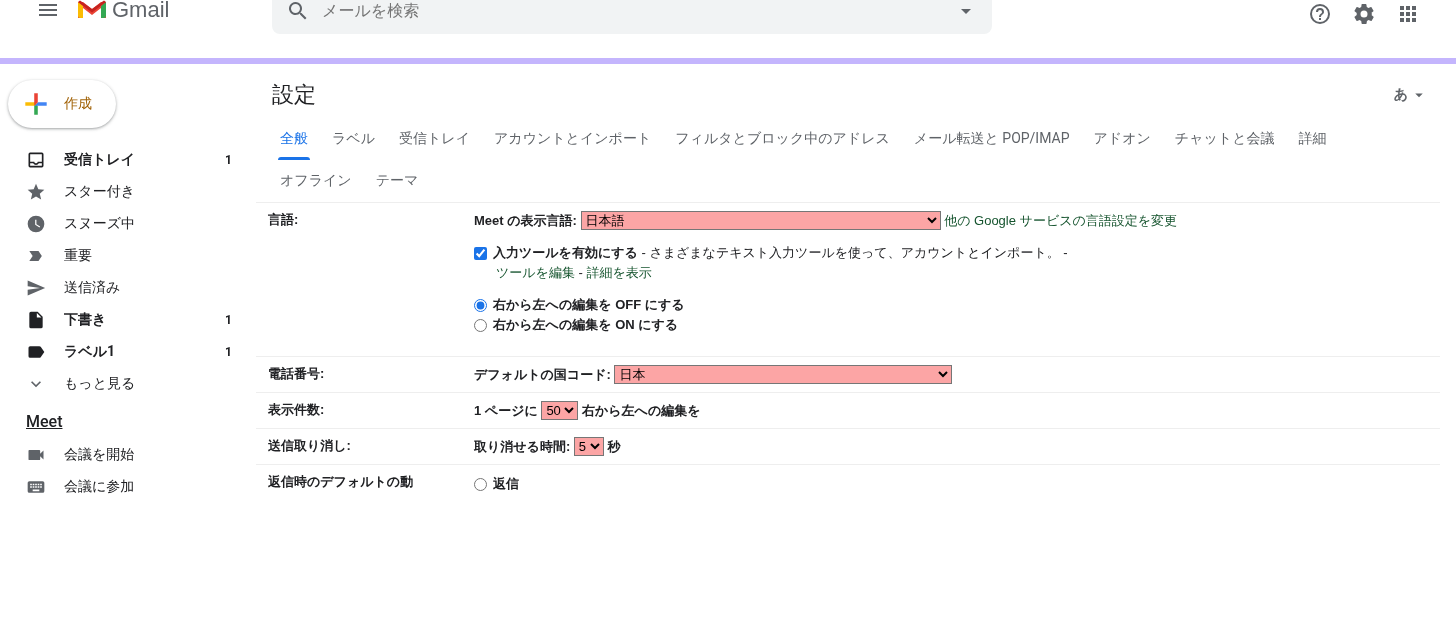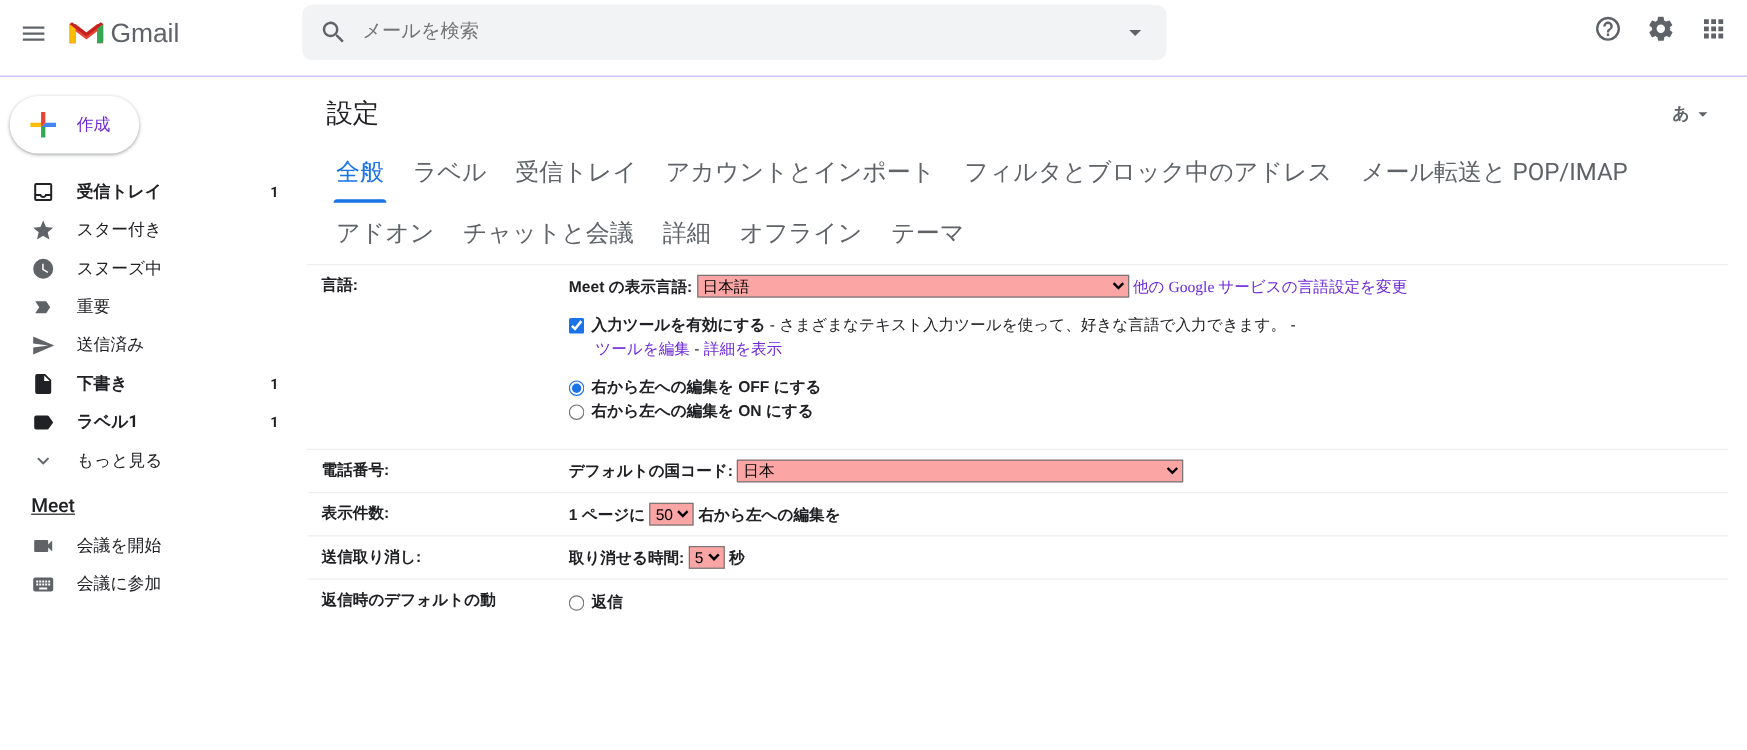--- a/index.html
+++ b/index.html
@@ -1,57 +1,57 @@
 <!DOCTYPE html>
 <html><head>
 <meta charset="utf-8">
 <style>
 * { box-sizing: border-box; margin: 0; padding: 0; }
 body { font-family: 'Google Sans', Roboto, Arial, sans-serif; font-size: 14px; color: #202124; background: #fff; overflow: hidden; }
-.header { display: flex; align-items: flex-start; height: 64px; padding: 4px; border-bottom: 1px solid #c4b5fd; }
+.header { display: flex; align-items: flex-end; height: 64px; padding: 24px; border-bottom: 6px solid #c4b5fd; }
 .header-left { display: flex; align-items: center; min-width: 248px; padding-right: 30px; }
 .menu-btn { width: 48px; height: 48px; display: flex; align-items: center; justify-content: center; border-radius: 50%; cursor: pointer; color: #5f6368; }
 .logo-wrap { display: flex; align-items: center; padding-left: 4px; }
 .logo-text { font-size: 22px; color: #5f6368; margin-left: 4px; font-family: 'Product Sans', Arial, sans-serif; }
 .search-wrap { flex: 1; max-width: 720px; }
 .search-box { display: flex; align-items: center; background: #f1f3f4; border-radius: 8px; height: 46px; padding: 0 6px; }
 .search-icon-btn { width: 40px; height: 40px; display: flex; align-items: center; justify-content: center; color: #5f6368; cursor: pointer; }
 .search-input { flex: 1; border: none; background: transparent; font-size: 16px; color: #5f6368; outline: none; padding: 0 4px; }
 .search-dropdown { width: 40px; height: 40px; display: flex; align-items: center; justify-content: center; color: #5f6368; cursor: pointer; }
 .header-right { display: flex; align-items: center; margin-left: auto; padding-right: 4px; gap: 4px; }
 .header-icon-btn { width: 40px; height: 40px; display: flex; align-items: center; justify-content: center; border-radius: 50%; cursor: pointer; color: #5f6368; }
 .body-wrap { display: flex; height: calc(100vh - 64px); }
 .sidebar { width: 256px; padding-top: 8px; overflow: hidden; }
 .compose-btn { display: inline-flex; align-items: center; height: 48px; padding: 0 24px 0 12px; margin: 8px 0 16px 8px; border-radius: 24px; box-shadow: 0 1px 2px 0 rgba(60,64,67,.3), 0 1px 3px 1px rgba(60,64,67,.15); background: #fff; cursor: pointer; }
 .compose-icon { width: 32px; height: 32px; margin-right: 12px; }
-.compose-text { font-size: 14px; color: #6d28d9; font-weight: 500; }
+.compose-text { font-size: 14px; color: #a16207; font-weight: 500; }
 .nav-list { list-style: none; }
 .nav-item { display: flex; align-items: center; height: 32px; padding: 0 12px 0 26px; cursor: pointer; border-radius: 0 16px 16px 0; margin-right: 8px; color: #202124; }
 .nav-item.bold { font-weight: 700; }
 .nav-icon { width: 20px; height: 20px; margin-right: 18px; color: #5f6368; flex-shrink: 0; display: flex; align-items: center; justify-content: center; }
 .nav-item.bold .nav-icon { color: #202124; }
 .nav-label { flex: 1; overflow: hidden; text-overflow: ellipsis; white-space: nowrap; }
 .nav-count { font-size: 12px; margin-right: 4px; }
 .meet-header { font-size: 16px; font-weight: 500; padding: 12px 0 8px 26px; color: #202124; text-decoration: underline; }
 .main { flex: 1; overflow-y: auto; padding: 0 16px 0 0; }
 .settings-header { display: flex; align-items: center; justify-content: space-between; padding: 16px 8px 8px 16px; }
 .settings-title { font-size: 22px; color: #202124; }
 .lang-indicator { display: flex; align-items: center; color: #5f6368; cursor: pointer; padding: 4px; }
 .lang-text { font-weight: bold; font-size: 14px; margin-right: 2px; }
 .tabs { display: flex; flex-wrap: wrap; padding: 0 12px; border-bottom: 1px solid #eee; position: relative; }
-.tab { padding: 12px 12px; color: #5f6368; cursor: pointer; font-size: 20px; white-space: nowrap; }
+.tab { padding: 12px 12px; color: #5f6368; cursor: pointer; font-size: 14px; white-space: nowrap; }
 .tab.active { color: #1a73e8; font-weight: 500; position: relative; }
 .tab.active::after { content: ''; position: absolute; bottom: 0; left: 10px; right: 10px; height: 3px; background: #1a73e8; border-radius: 3px 3px 0 0; }
 .settings-table { width: 100%; border-collapse: collapse; }
 .settings-table td { padding: 8px 8px; vertical-align: top; font-family: Arial, sans-serif; font-size: 13px; }
 .settings-table tr { border-bottom: 1px solid #eee; }
 .row-label { font-weight: bold; width: 210px; padding-left: 12px !important; }
 .row-content { color: #202124; }
 .bold-text { font-weight: bold; }
-.link { color: #6d28d9; cursor: pointer; font-family: Liberation Serif, serif; }
+.link { color: #14532d; cursor: pointer; }
 select { font-family: Arial; font-size: 13px; border: 1px solid #767676; background: #fca5a5; }
 .checkbox-row, .radio-row { display: flex; align-items: center; gap: 6px; margin: 2px 0; }
 input[type=checkbox], input[type=radio] { accent-color: #1a73e8; width: 13px; height: 13px; cursor: pointer; }
 .content-block { margin-bottom: 14px; }
 .sub-indent { padding-left: 22px; }
 </style>
 </head>
 <body>
 
 <div class="header">
@@ -243,21 +243,21 @@
         <td class="row-label">言語:</td>
         <td class="row-content">
           <div class="content-block">
             <span class="bold-text">Meet の表示言語:</span>
             <select style="width:360px"><option>日本語</option></select>
             <span class="link">他の Google サービスの言語設定を変更</span>
           </div>
           <div class="content-block">
             <div class="checkbox-row">
               <input type="checkbox" checked="" style="">
-              <span><span class="bold-text">入力ツールを有効にする</span><span> - さまざまなテキスト入力ツールを使って、好きな言語で入力できます。 - </span></span>
+              <span><span class="bold-text">入力ツールを有効にする</span><span> - さまざまなテキスト入力ツールを使って、アカウントとインポート。 - </span></span>
             </div>
             <div class="sub-indent">
               <span class="link">ツールを編集</span><span> - </span><span class="link">詳細を表示</span>
             </div>
           </div>
           <div class="content-block">
             <div class="radio-row">
               <input type="radio" name="rtl" checked="" style="">
               <span class="bold-text">右から左への編集を OFF にする</span>
             </div>
@@ -265,21 +265,21 @@
               <input type="radio" name="rtl" style="">
               <span class="bold-text">右から左への編集を ON にする</span>
             </div>
           </div>
         </td>
       </tr>
       <tr>
         <td class="row-label">電話番号:</td>
         <td class="row-content">
           <span class="bold-text">デフォルトの国コード:</span>
-          <select style="width:372px"><option>日本</option></select>
+          <select style="width:338px"><option>日本</option></select>
         </td>
       </tr>
       <tr>
         <td class="row-label">表示件数:</td>
         <td class="row-content">
           <span class="bold-text">1 ページに </span>
           <select><option>50</option></select>
           <span class="bold-text"> 右から左への編集を</span>
         </td>
       </tr>

